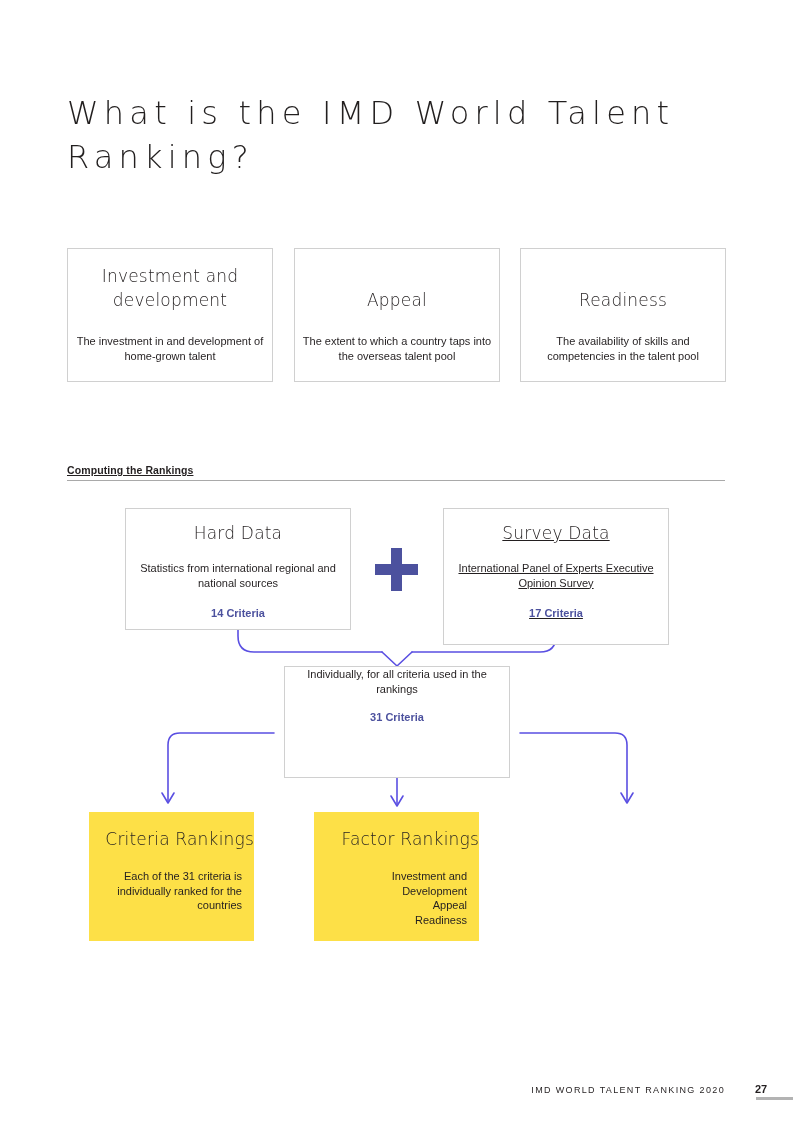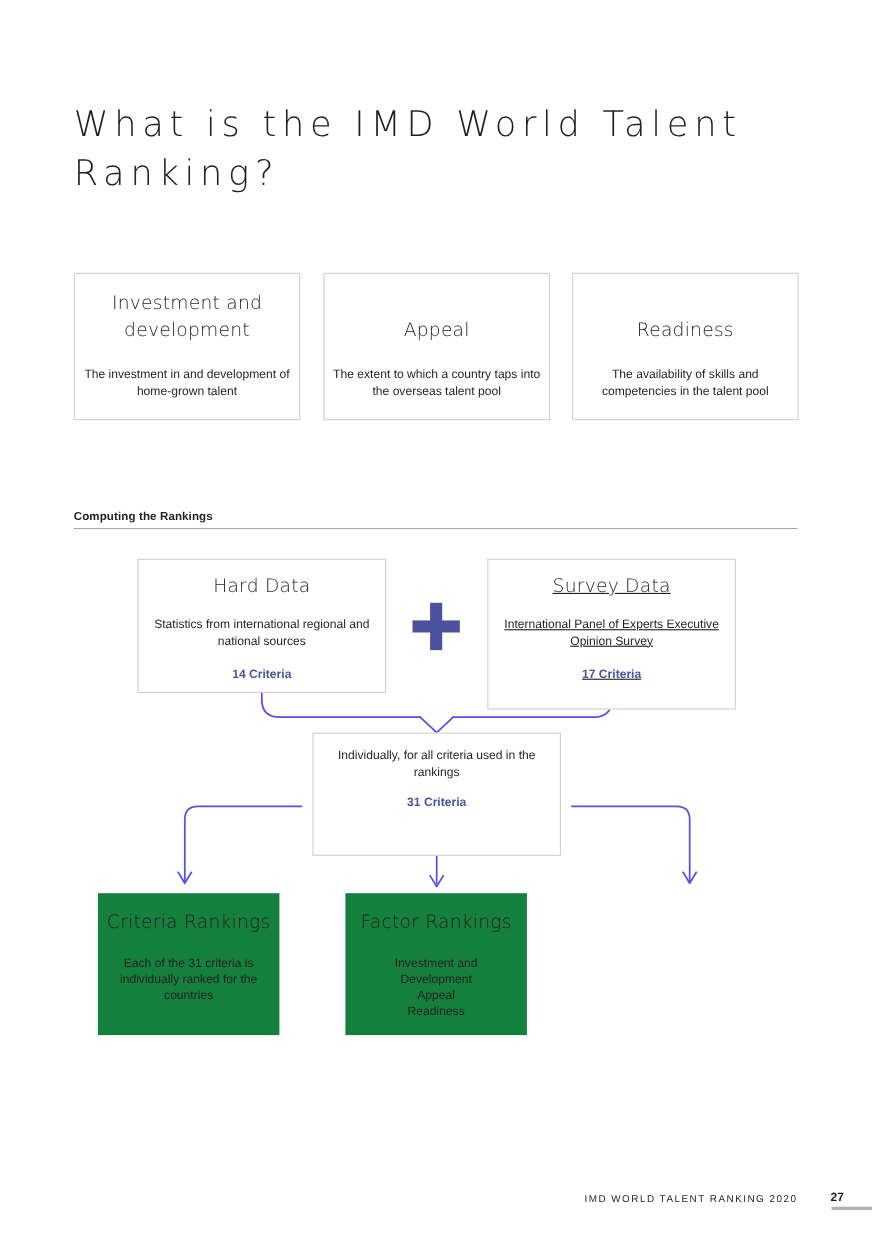--- a/index.html
+++ b/index.html
@@ -51,35 +51,36 @@
     display: block;
     padding-bottom: 4px;
   }
   .section-head .rule {
     display: block;
     height: 1px;
     background: #a9a9a9;
     width: 100%;
   }
   #sec-factors { top: 211px; }
-  #sec-computing { top: 464px; }
+  #sec-computing { top: 464px; text-decoration: underline; }
 
   
   .card {
     position: absolute;
     box-sizing: border-box;
     text-align: center;
   }
   .card-outline {
     border: 1px solid #d0d0d0;
     background: #ffffff;
   }
   .card-fill {
-    background: #15803d;
+    background: #fde047;
     border: none;
+    text-align: right;
   }
   .card .heading {
     font-family: "DejaVu Sans", sans-serif;
     font-weight: 300;
     font-size: 17px;
     line-height: 24px;
     color: #231f20;
     letter-spacing: 0.2px;
   }
   .card .desc {
@@ -138,21 +139,21 @@
   .plus .bar {
     position: absolute;
     background: #4c519e;
   }
   .plus .bar.h { left: 0; top: 16px; width: 43px; height: 11px; }
   .plus .bar.v { left: 16px; top: 0; width: 11px; height: 43px; }
 
   
   #box-compute { left: 284px; top: 666px; width: 226px; height: 112px; }
   #box-compute .heading { margin-top: 8px; }
-  #box-compute .desc { margin-top: 13px; padding: 0 8px; }
+  #box-compute .desc { padding: 0 8px; }
   #box-compute .criteria { margin-top: 14px; }
 
   
   #box-criteria-rankings { left: 89px;  top: 812px; width: 165px; height: 129px; }
   #box-factor-rankings   { left: 314px; top: 812px; width: 165px; height: 129px; }
   #box-overall-rankings  { left: 540px; top: 812px; width: 165px; height: 129px; }
   .card-fill .heading { margin-top: 15px; font-size: 17px; }
   .card-fill .desc { margin-top: 18px; padding: 0 12px; }
 
   

